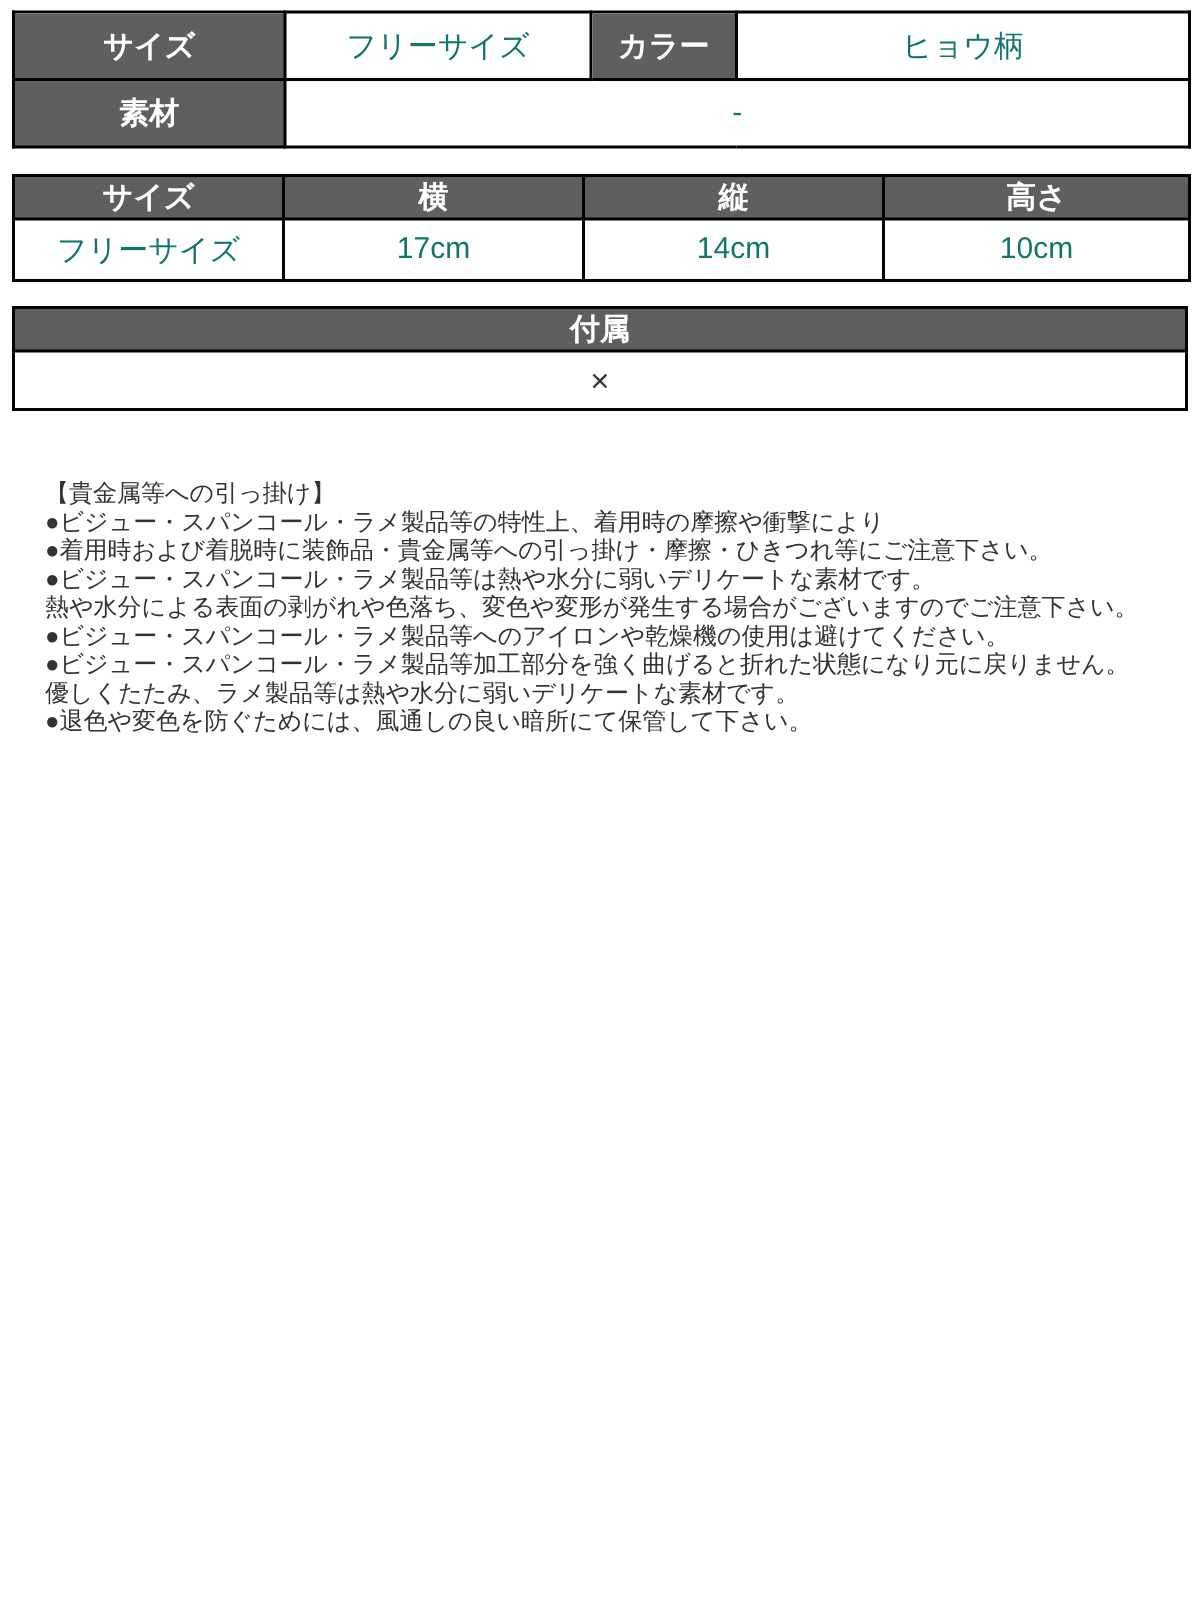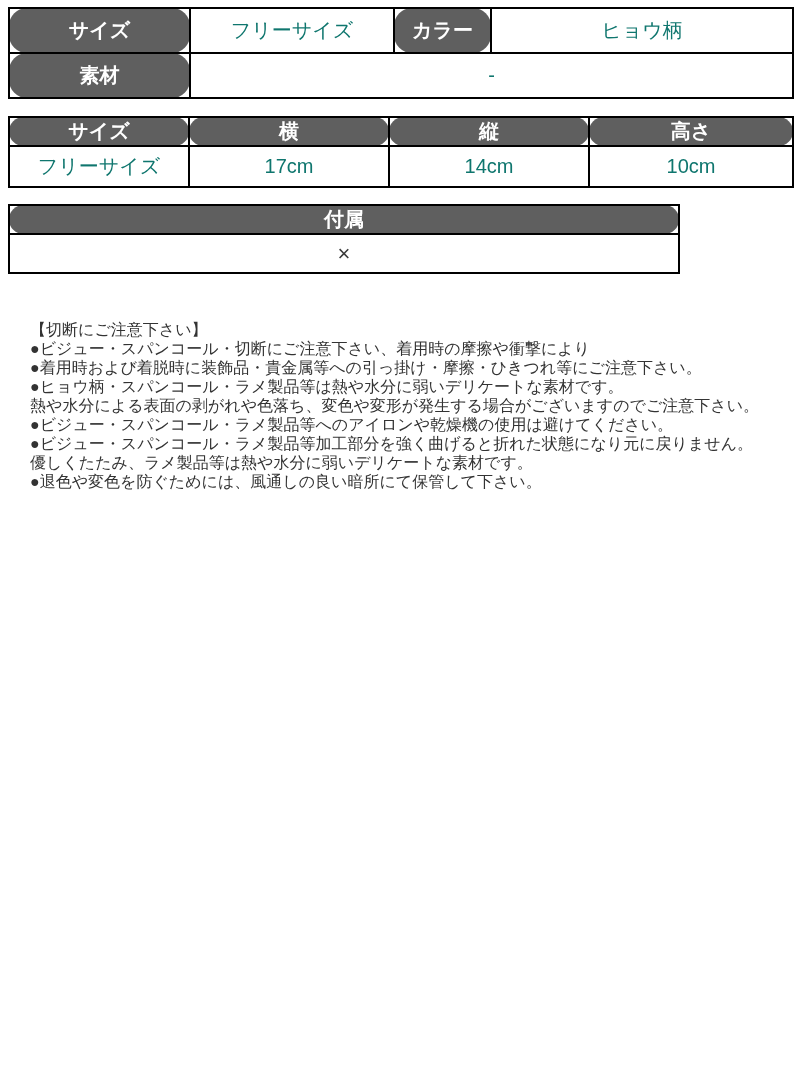--- a/index.html
+++ b/index.html
@@ -13,39 +13,38 @@
     width: 800px;
     height: 1067px;
     overflow: hidden;
     color: #333333;
   }
   .sheet {
     padding: 7px 8px 0 8px;
   }
   table {
     border-collapse: collapse;
-    width: 672px;
+    width: 784px;
     table-layout: fixed;
   }
   td {
     border: 2px solid #000000;
     text-align: center;
     vertical-align: middle;
     font-size: 20px;
     color: #0f766e;
     background: #ffffff;
     padding: 0;
     overflow: hidden;
     white-space: nowrap;
   }
   td.hd {
     background: #5f5f5f;
     color: #ffffff;
     font-weight: bold;
-    border-radius: 18px;
   }
   #spec-table td { height: 45px; }
   #dims-table { margin-top: 17px; }
   #dims-table tr.hdr td { height: 29px; }
   #dims-table tr.val td { height: 41px; }
   #acc-table { margin-top: 16px; }
   #acc-table tr.hdr td { height: 26px; }
   #acc-table tr.val td { height: 39px; font-size: 22px; color: #3a3a3a; }
   .notes {
     margin-top: 46px;
@@ -114,24 +113,24 @@
         <tr class="hdr">
       <td class="hd">付属</td>
     </tr>
     <tr class="val">
       <td>×</td>
     </tr>
   </tbody>
     </table>
 
   <div class="notes">
-    <div>【切断にご注意下さい】</div>
-    <div>●ビジュー・スパンコール・切断にご注意下さい、着用時の摩擦や衝撃により</div>
+    <div>【貴金属等への引っ掛け】</div>
+    <div>●ビジュー・スパンコール・ラメ製品等の特性上、着用時の摩擦や衝撃により</div>
     <div>●着用時および着脱時に装飾品・貴金属等への引っ掛け・摩擦・ひきつれ等にご注意下さい。</div>
-    <div>●ヒョウ柄・スパンコール・ラメ製品等は熱や水分に弱いデリケートな素材です。</div>
+    <div>●ビジュー・スパンコール・ラメ製品等は熱や水分に弱いデリケートな素材です。</div>
     <div>熱や水分による表面の剥がれや色落ち、変色や変形が発生する場合がございますのでご注意下さい。</div>
     <div>●ビジュー・スパンコール・ラメ製品等へのアイロンや乾燥機の使用は避けてください。</div>
     <div>●ビジュー・スパンコール・ラメ製品等加工部分を強く曲げると折れた状態になり元に戻りません。</div>
     <div>優しくたたみ、ラメ製品等は熱や水分に弱いデリケートな素材です。</div>
     <div>●退色や変色を防ぐためには、風通しの良い暗所にて保管して下さい。</div>
   </div>
 
 </div>
 
 </body></html>

